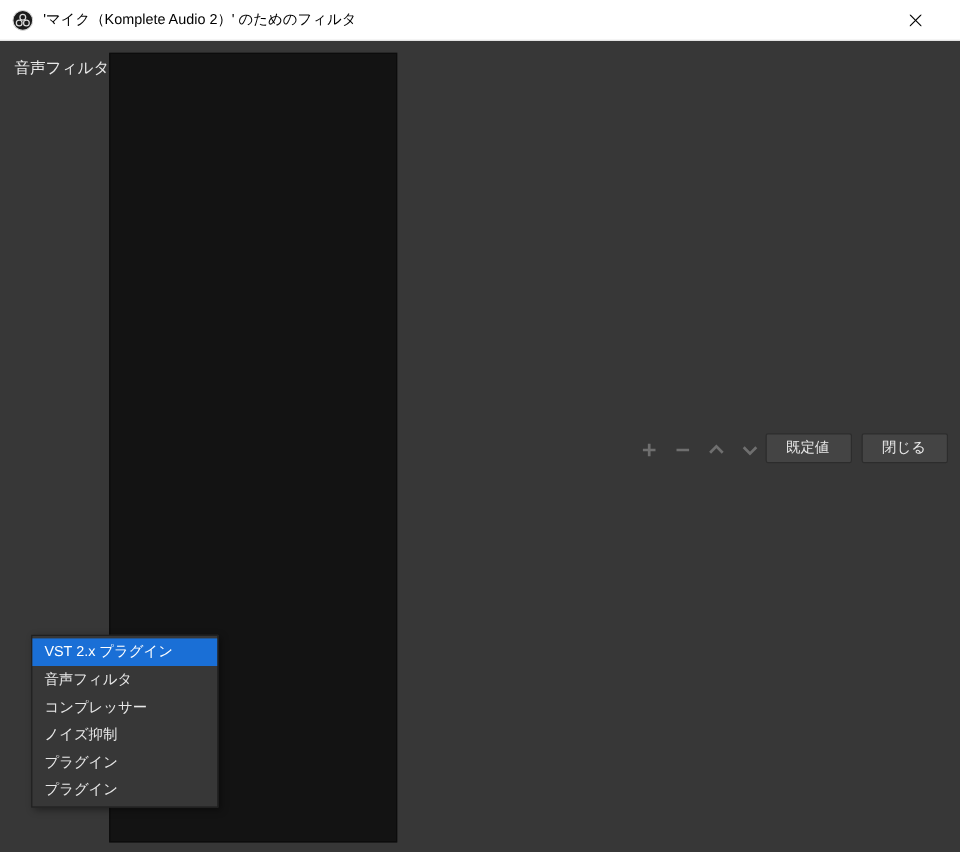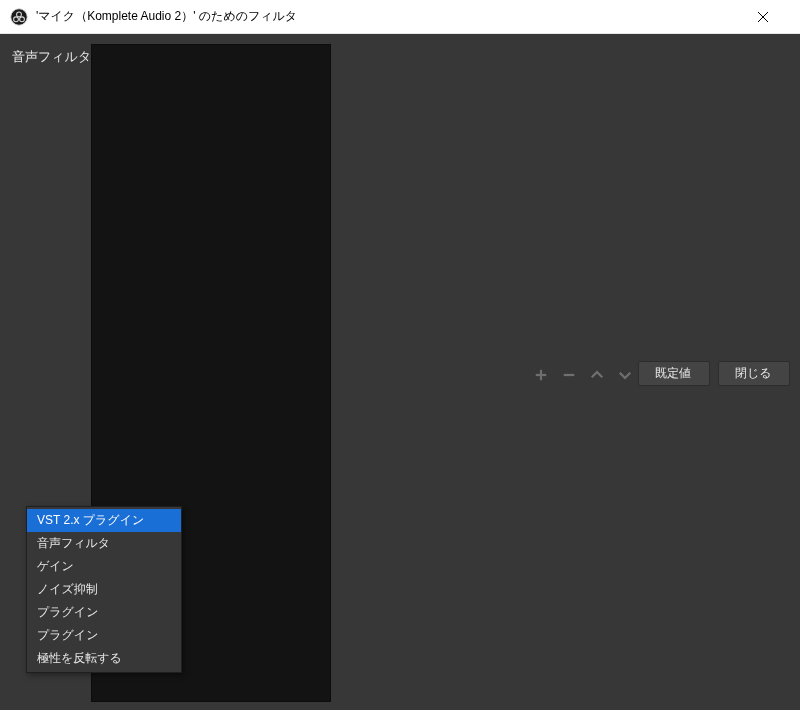--- a/index.html
+++ b/index.html
@@ -115,20 +115,19 @@
       <span style="flex:1"></span>
       <div class="bottom-buttons">
         <div class="btn">既定値</div>
         <div class="btn">閉じる</div>
       </div>
     </div>
 
     <div class="context-menu" id="ctx-menu">
         <div class="menu-item highlight">VST 2.x プラグイン</div>
         <div class="menu-item">音声フィルタ</div>
-        <div class="menu-item">ゲイン</div>
+        <div class="menu-item">コンプレッサー</div>
         <div class="menu-item">ノイズ抑制</div>
         <div class="menu-item">プラグイン</div>
         <div class="menu-item">プラグイン</div>
-        <div class="menu-item">極性を反転する</div>
       </div>
   </div>
 </div>
 
 </body></html>

